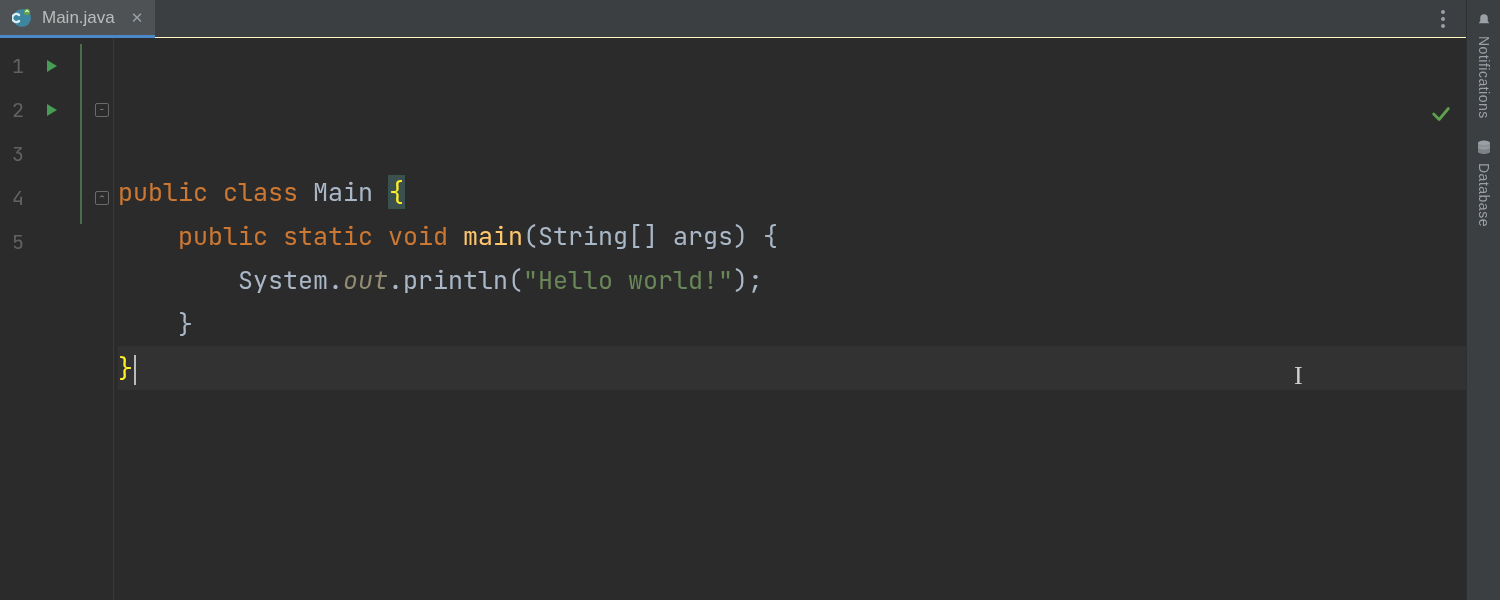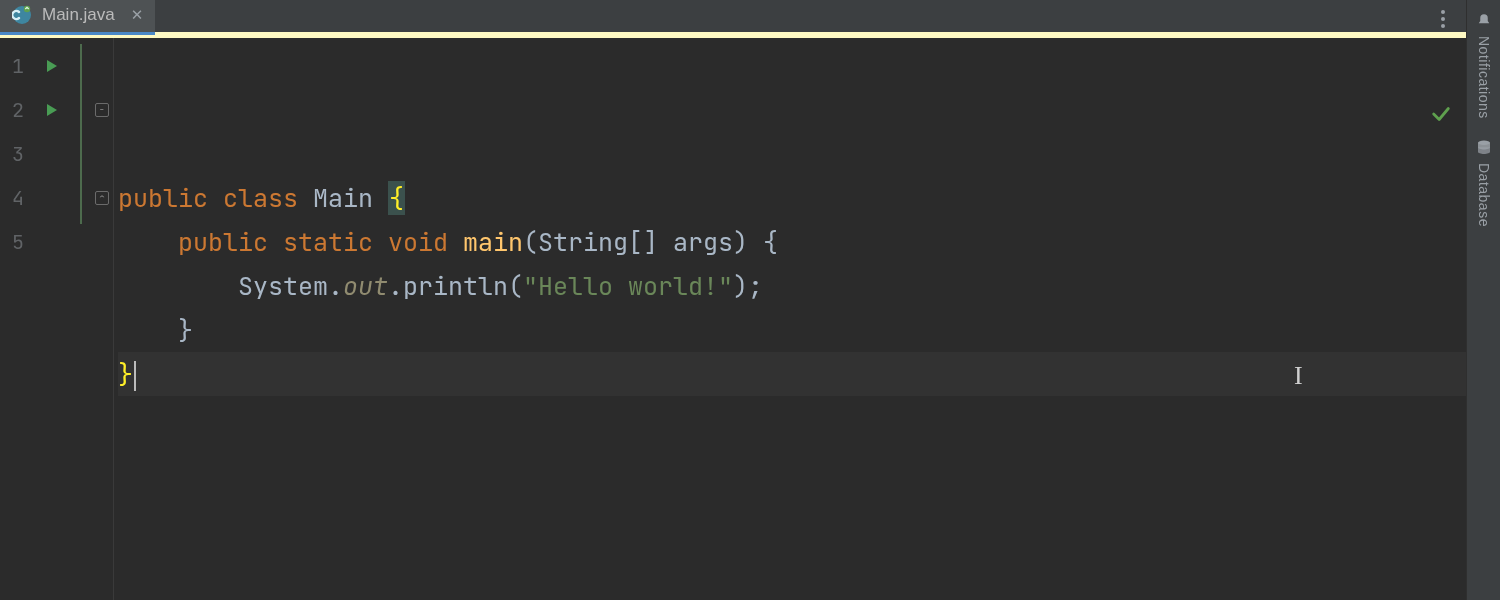--- a/index.html
+++ b/index.html
@@ -8,22 +8,22 @@
     background: #2b2b2b;
     font-family: "JetBrains Mono","Consolas","Menlo",monospace;
     overflow: hidden;
     color: #a9b7c6;
   }
   .app { display: flex; width: 100%; height: 100%; }
   .editor-pane { flex: 1; display: flex; flex-direction: column; background:#2b2b2b; }
   .tab-bar {
     height: 38px;
     background: #3c3f41;
-    display: flex; align-items: center;
-    border-bottom: 6px solid #fef9c3;
+    display: flex; align-items: flex-start;
+    border-bottom: 1px solid #fef9c3;
     position: relative;
   }
   .tab {
     height: 38px;
     display: flex; align-items: center;
     padding: 0 12px 0 12px;
     background: #4e5254;
     color: #bbbbbb;
     font-family: "Segoe UI","Helvetica Neue",sans-serif;
     font-size: 17px;
@@ -76,21 +76,21 @@
   }
   .fold-stripe {
     position:absolute; left:80px; top:6px; width:2px; background:#4d6b4d;
   }
   .fold-box {
     width:14px;height:14px;border:1px solid #6b6b6b;border-radius:2px;
     display:flex;align-items:center;justify-content:center;
     color:#8a8a8a;font-size:10px;background:#2b2b2b;
   }
   .code {
-    flex:1; padding-top:6px; padding-left:4px;
+    flex:1; padding-left:4px;
     white-space:pre;
     position:relative;
   }
   .code .line { height:44px; }
   .current-line { background:#323232; }
   .kw { color:#cc7832; }
   .fn { color:#ffc66d; }
   .str { color:#6a8759; }
   .it { font-style:italic; color:#908b70;text-align:right; }
   .br-match { background:#3b514d; color:#ffef28; padding:0 1px;}

